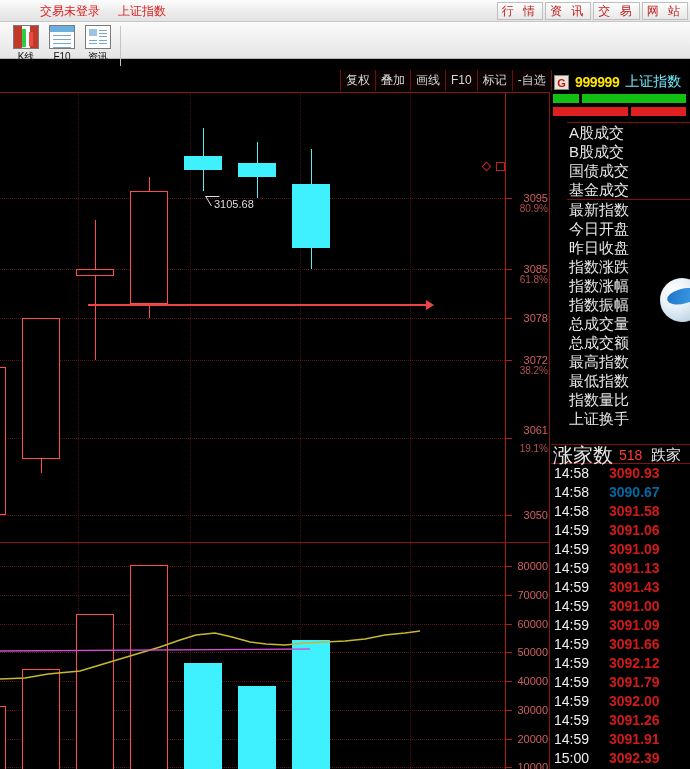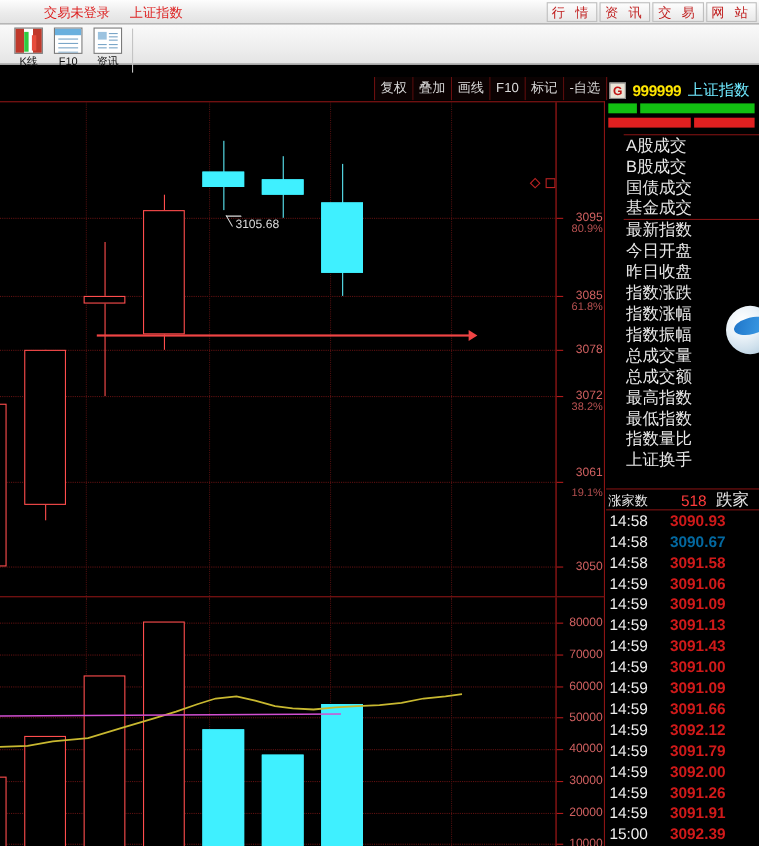--- a/index.html
+++ b/index.html
@@ -105,21 +105,21 @@
   .rbar{ position:absolute; left:0; height:9px; }
   .rbar .seg{ position:absolute; top:0; height:9px; }
   .fieldbox{ position:absolute; left:16px; top:28px; width:139px; border-top:1px solid #7e1212; }
   .frow{ position:relative; height:19px; }
   .flab{ position:absolute; left:2px; top:0; color:#e8e8e8; font-size:15px; line-height:19px; white-space:nowrap; }
   .fval{ position:absolute; right:-12px; top:1px; font-size:13px; line-height:18px; white-space:nowrap; }
   .divider{ position:absolute; left:0; width:139px; height:0; border-top:1px solid #7e1212; }
 
   .ticksec{ position:absolute; left:0; top:0; width:139px; }
   .ticksec .hdr{ position:relative; height:20px; }
-  .hl{ position:absolute; left:2px; top:1px; color:#e8e8e8; font-size:12px; line-height:18px; }
+  .hl{ position:absolute; left:2px; top:1px; color:#e8e8e8; font-size:20px; line-height:18px; }
   .hn{ position:absolute; left:68px; top:2px; color:#ff3b3b; font-size:14px; font-weight:normal; line-height:17px; }
   .hr{ position:absolute; left:100px; top:1px; color:#e8e8e8; font-size:15px; line-height:18px; }
   .trow{ position:relative; height:19px; }
   .ttime{ position:absolute; left:3px; top:0; color:#f0f0f0; font-size:14px; line-height:19px; }
   .tprice{ position:absolute; left:58px; top:0; font-size:14px; font-weight:bold; line-height:19px; }
   .tprice.up{ color:#d11a1a; }
   .tprice.dn{ color:#0369a1;text-align:right; }
 
   .globe{ position:absolute; left:660px; top:208px; width:44px; height:44px; border-radius:50%;
           background:radial-gradient(circle at 34% 32%, #ffffff 0%, #eaf2f8 36%, #cfe0ec 62%, #9fbdd2 100%); }

